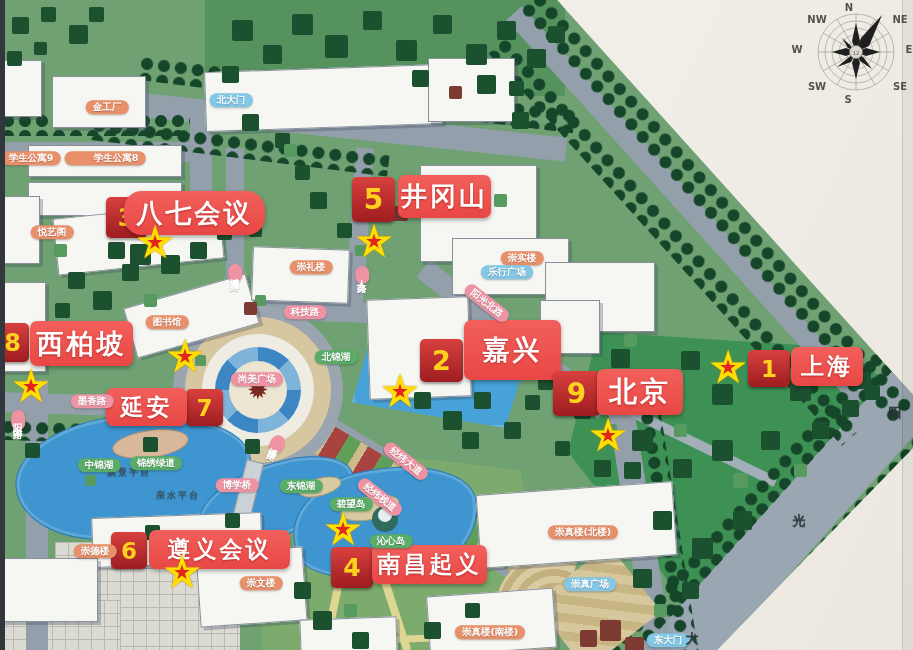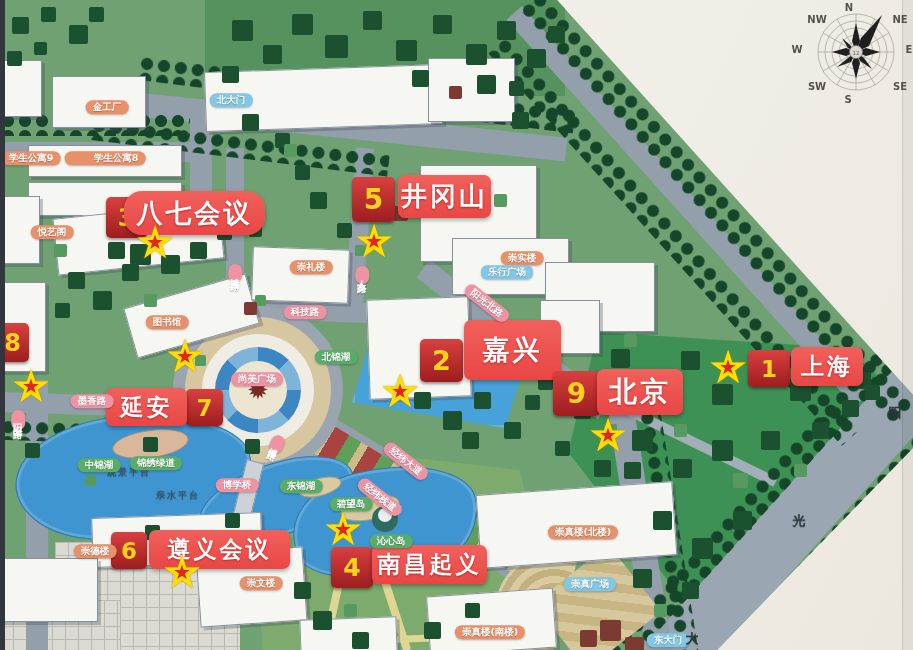--- a/index.html
+++ b/index.html
@@ -205,21 +205,21 @@
     </div>
 
   <div id="overlay-layer">
       <div class="fl fl-blue" style="left: 203px; top: 100px; transform: translate(-50%, -50%);">北大门</div>
       <div class="fl fl-orange" style="left: 107px; top: 107px; transform: translate(-50%, -50%);">金工厂</div>
       <div class="fl fl-orange" style="left: 31px; top: 158px; transform: translate(-50%, -50%);">学生公寓9</div>
       <div class="fl fl-orange" style="left: 105px; top: 158px; transform: translate(-50%, -50%); padding-left: 29px;">学生公寓8</div>
       <div class="fl fl-orange" style="left: 52px; top: 232px; transform: translate(-50%, -50%);">悦艺阁</div>
       <div class="fl fl-orange" style="left: 311px; top: 267px; transform: translate(-50%, -50%);">崇礼楼</div>
       <div class="fl fl-orange" style="left: 522px; top: 258px; transform: translate(-50%, -50%);">崇实楼</div>
-      <div class="fl fl-blue" style="left: 479px; top: 272px; transform: translate(-50%, -50%); border-radius: 6px;">乐行广场</div>
+      <div class="fl fl-blue" style="left: 479px; top: 272px; transform: translate(-50%, -50%);">乐行广场</div>
       <div class="fl fl-orange" style="left: 167px; top: 322px; transform: translate(-50%, -50%);">图书馆</div>
       <div class="fl fl-pink vert" style="left: 235px; top: 273px; transform: translate(-50%, -50%);">博雅路</div>
       <div class="fl fl-pink vert" style="left: 362px; top: 275px; transform: translate(-50%, -50%);">人文路</div>
       <div class="fl fl-pink" style="left: 305px; top: 312px; transform: translate(-50%, -50%);">科技路</div>
       <div class="fl fl-pink" style="left: 487px; top: 303px; transform: translate(-50%, -50%) rotate(38deg);">阳光北路</div>
       <div class="fl fl-green" style="left: 336px; top: 357px; transform: translate(-50%, -50%);">北锦湖</div>
       <div class="fl fl-pink" style="left: 257px; top: 379px; transform: translate(-50%, -50%);">尚美广场</div>
       <div class="fl fl-pink" style="left: 92px; top: 401px; transform: translate(-50%, -50%);">墨香路</div>
       <div class="fl fl-pink vert" style="left: 18px; top: 420px; transform: translate(-50%, -50%);">阳光中路</div>
       <div class="fl fl-plain" style="left: 129px; top: 452px; transform: translate(-50%, -50%); margin-top: 20px;">观景平台</div>
@@ -293,20 +293,21 @@
       <div class="marker">
         <div class="mk-badge" style="left: 186px; top: 389px; width: 37px; height: 37px; font-size: 23px;">7</div>
         <div class="mk-pill" style="left: 106px; top: 388px; width: 81px; height: 38px; font-size: 23px;">延安</div>
         <div class="star" style="left: 185px; top: 357px;">
           <span class="s1">★</span>
           <span class="s2">★</span>
         </div>
       </div>
       <div class="marker">
         <div class="mk-badge" style="left: -4px; top: 323px; width: 33px; height: 39px; font-size: 24px;">8</div>
+        <div class="mk-pill" style="left: 30px; top: 321px; width: 103px; height: 45px; font-size: 27px;">西柏坡</div>
         <div class="star" style="left: 31px; top: 387px;">
           <span class="s1">★</span>
           <span class="s2">★</span>
         </div>
       </div>
       <div class="marker">
         <div class="mk-badge" style="left: 553px; top: 371px; width: 47px; height: 45px; font-size: 28px;">9</div>
         <div class="mk-pill" style="left: 597px; top: 369px; width: 86px; height: 46px; font-size: 28px;">北京</div>
         <div class="star" style="left: 608px; top: 436px;">
           <span class="s1">★</span>

